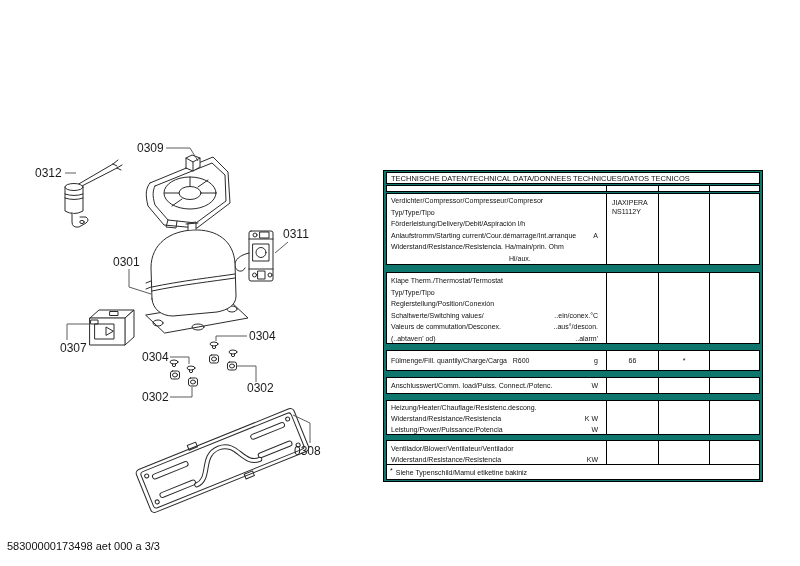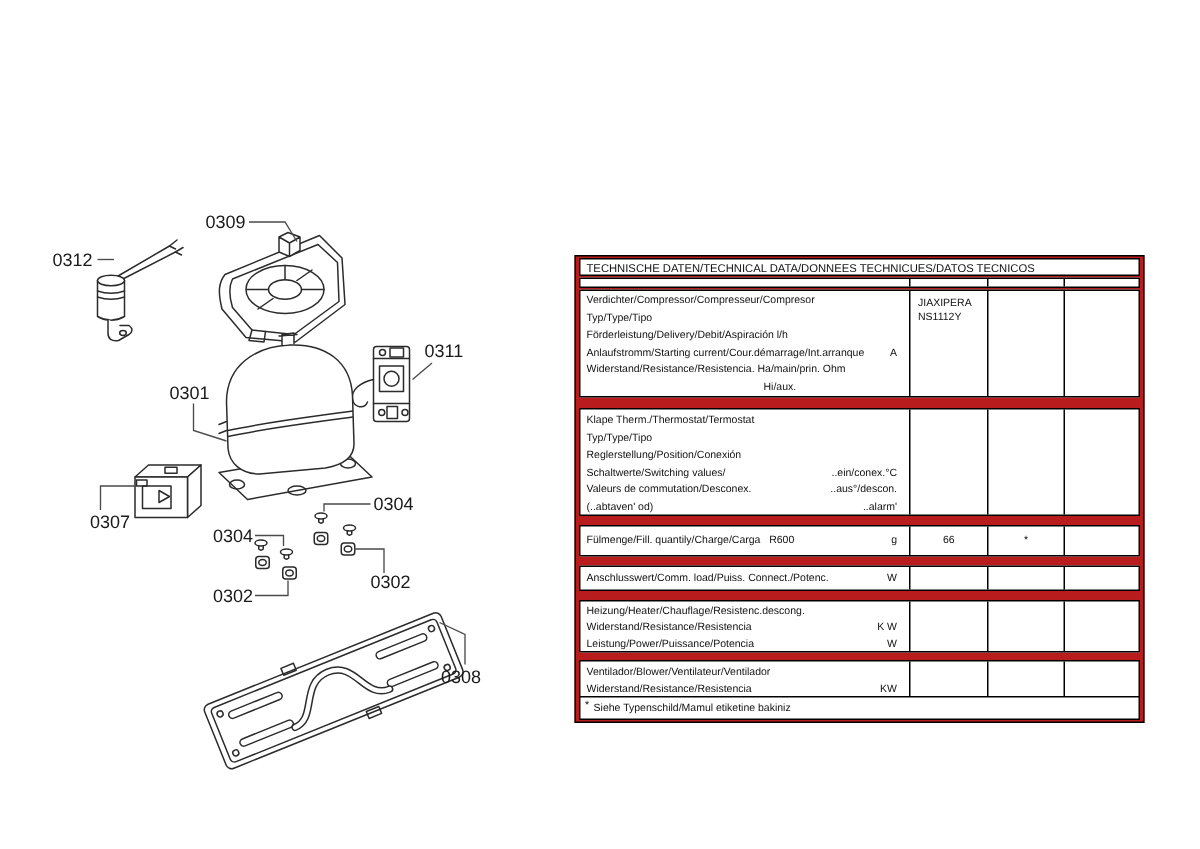--- a/index.html
+++ b/index.html
@@ -10,21 +10,21 @@
   
   .diagram{position:absolute;left:20px;top:135px;}
   .diagram text{font-size:12px;fill:#1a1a1a;font-family:"Liberation Sans",sans-serif;}
   .s{stroke:#2b2b2b;fill:none;stroke-width:1;stroke-linejoin:round;stroke-linecap:round;}
   .wf{fill:#fff;}
   .leader{stroke:#4a4a4a;stroke-width:0.9;fill:none;}
   .tube-o{stroke:#2b2b2b;stroke-width:5;fill:none;stroke-linecap:round;}
   .tube-i{stroke:#fff;stroke-width:3;fill:none;stroke-linecap:round;}
 
   
-  .tbl{position:absolute;left:383px;top:170px;width:380px;height:312px;border:1px solid #000;background:#b91c1c;}
+  .tbl{position:absolute;left:383px;top:170px;width:380px;height:312px;border:1px solid #000;background:#0f766e;}
   .tbox{position:absolute;left:2px;width:374px;border:1px solid #000;display:flex;background:#fff;}
   .tbox.header{display:block;top:1px;height:12px;font-size:7.5px;line-height:10px;padding:1px 0 0 4px;white-space:nowrap;}
   .tbox.spacer{top:14px;height:7px;}
   .tbox.row1{top:22px;height:72px;}
   .tbox.row2{top:101px;height:72px;}
   .tbox.row3{top:179px;height:21px;}
   .tbox.row4{top:206px;height:17px;}
   .tbox.row5{top:229px;height:35px;}
   .tbox.row6{top:269px;height:25px;}
   .tbox.tfooter{top:293px;height:16px;align-items:center;font-size:7px;padding-left:3px;}
@@ -301,14 +301,15 @@
       <div class="vcell"></div>
     </div>
 
     <div class="tbox tfooter">
       <span class="fnmark">*</span>
       <span>Siehe Typenschild/Mamul etiketine bakiniz</span>
     </div>
 
   </div>
 
+  <div class="doc-code">58300000173498 aet 000 a 3/3</div>
 
 </div>
 
 </body></html>

